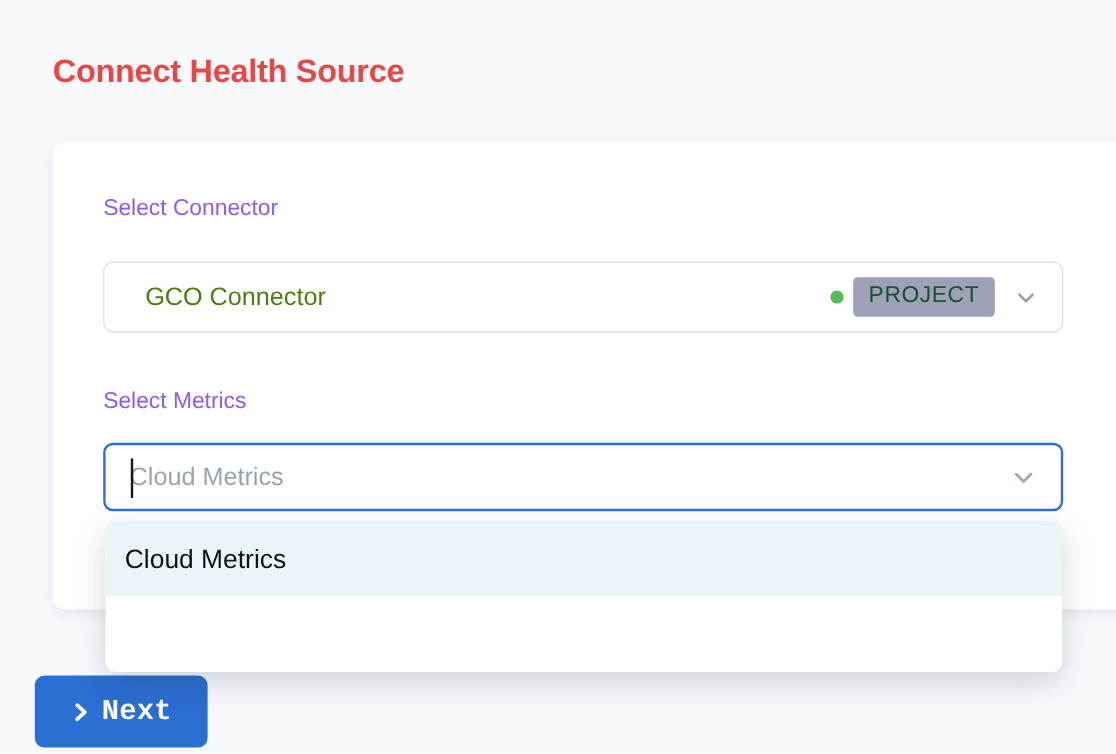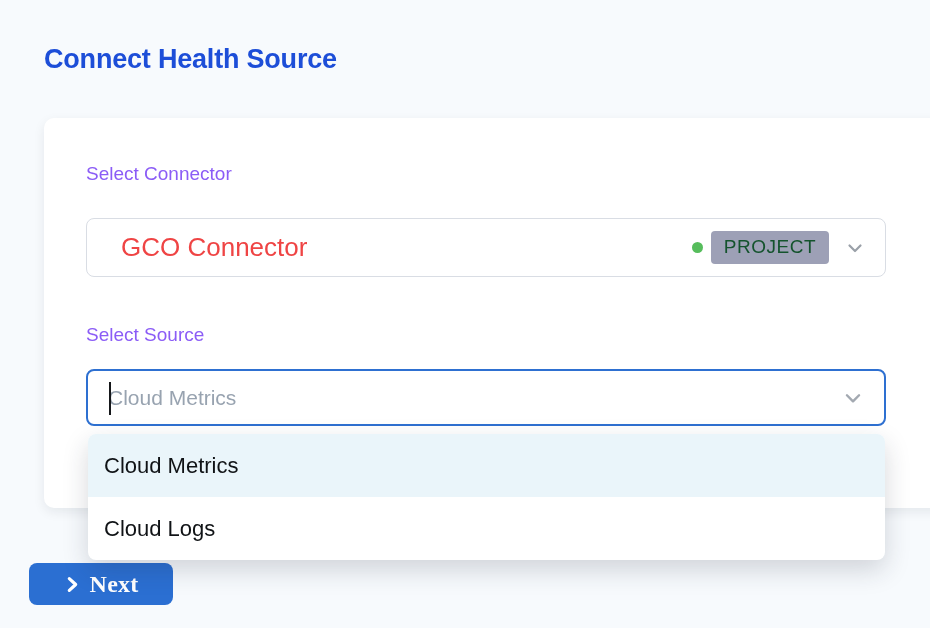--- a/index.html
+++ b/index.html
@@ -14,21 +14,21 @@
     height: 628px;
     overflow: hidden;
     background: #f7fafd;
   }
   .page-title {
     position: absolute;
     left: 44px;
     top: 44px;
     font-size: 27px;
     font-weight: 600;
-    color: #1d4ed8;
+    color: #ef4444;
     letter-spacing: -0.2px;
   }
   .card {
     position: absolute;
     left: 44px;
     top: 118px;
     width: 920px; 
     height: 390px;
     background: #ffffff;
     border-radius: 10px;
@@ -51,22 +51,22 @@
     height: 59px;
     background: #ffffff;
     border: 1px solid #d9dde4;
     border-radius: 8px;
     display: flex;
     align-items: center;
     padding: 0 20px 0 34px;
     cursor: pointer;
   }
   .connector-name {
-    font-size: 26px;
-    color: #ef4444;
+    font-size: 21px;
+    color: #4d7c0f;
     flex: 1 1 auto;
   }
   .status-dot {
     width: 11px;
     height: 11px;
     border-radius: 50%;
     background: #56bd5c;
     margin-right: 8px;
     flex: 0 0 auto;
   }
@@ -139,30 +139,30 @@
     color: #101316;
     cursor: pointer;
   }
   .dropdown-option.highlighted { background: #eaf5fa; }
 
   .next-button {
     position: absolute;
     left: 29px;
     top: 563px;
     width: 144px;
-    height: 42px;
+    height: 60px;
     background: #2b6fd2;
     border: none;
     border-radius: 8px;
     display: flex;
     align-items: center;
     justify-content: center;
     gap: 9px;
     cursor: pointer;
-    font-family: Liberation Serif, serif;
+    font-family: Liberation Mono, monospace;
   }
   .next-button span {
     color: #ffffff;
     font-size: 24px;
     font-weight: 700;
     letter-spacing: 0.2px;
   }
 </style>
 </head>
 <body>
@@ -179,37 +179,36 @@
       <span class="connector-name">GCO Connector</span>
       <span class="status-dot"></span>
       <span class="scope-badge">PROJECT</span>
       <span class="chev">
         <svg width="20" height="20" viewBox="0 0 20 20" fill="none">
           <path d="M4.5 7.5 L10 13 L15.5 7.5" stroke="#9aa0a8" stroke-width="2.2" stroke-linecap="round" stroke-linejoin="round"></path>
         </svg>
       </span>
     </div>
 
-    <div class="field-label label-feature">Select Source</div>
+    <div class="field-label label-feature">Select Metrics</div>
 
     <div class="feature-combo">
       <span class="caret"></span>
       <input class="feature-input" type="text" placeholder="Cloud Metrics" style="">
       <span class="chev">
         <svg width="22" height="22" viewBox="0 0 20 20" fill="none">
           <path d="M4.5 7.5 L10 13 L15.5 7.5" stroke="#a3a9b1" stroke-width="2.2" stroke-linecap="round" stroke-linejoin="round"></path>
         </svg>
       </span>
     </div>
 
   </div>
 
   <div class="dropdown-menu">
     <div class="dropdown-option highlighted">Cloud Metrics</div>
-    <div class="dropdown-option">Cloud Logs</div>
   </div>
 
   <button class="next-button">
     <svg width="17" height="17" viewBox="0 0 16 16" fill="none">
       <path d="M5 2.5 L11 8 L5 13.5" stroke="#ffffff" stroke-width="3" stroke-linecap="round" stroke-linejoin="round"></path>
     </svg>
     <span>Next</span>
   </button>
 
 </div>

